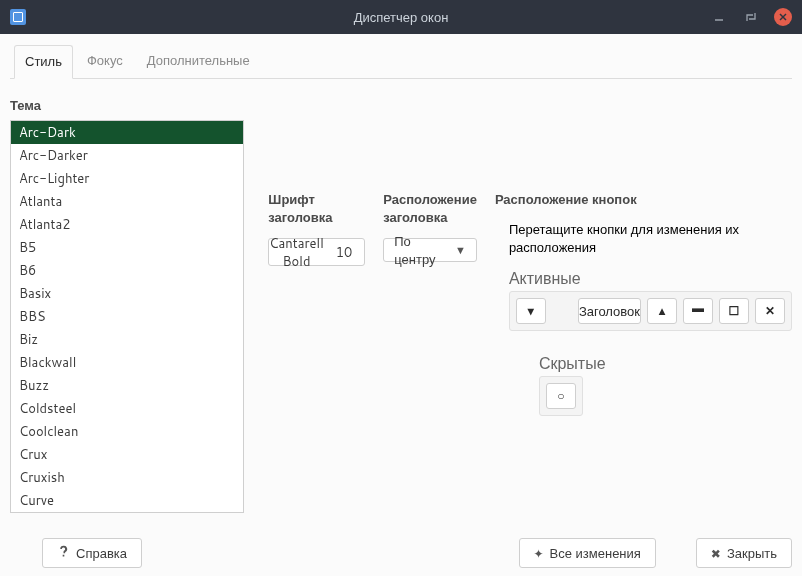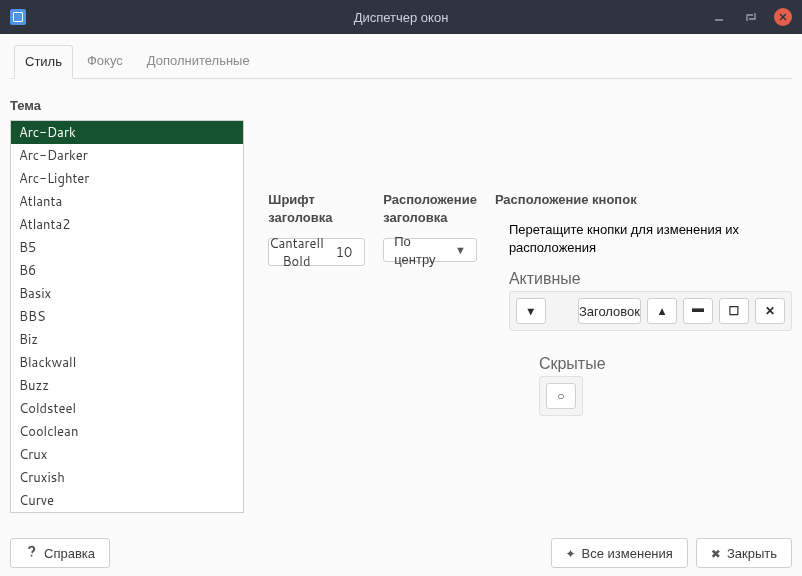--- a/index.html
+++ b/index.html
@@ -200,20 +200,21 @@
     border: 1px solid #cfcfcf;
     border-radius: 3px;
     background: #fff;
     height: 30px;
     padding: 0 14px;
     display: flex;
     align-items: center;
     gap: 6px;
     cursor: pointer;
     color: #3c3c3c;
+    margin-left: 32px;
   }
   .btn .icon { font-size: 12px; color: #555; }
   
   .theme-list::-webkit-scrollbar { width: 8px; }
   .theme-list::-webkit-scrollbar-thumb { background: #c0c0c0; border-radius: 4px; }
 </style>
 </head>
 <body>
 
 <div class="titlebar">

